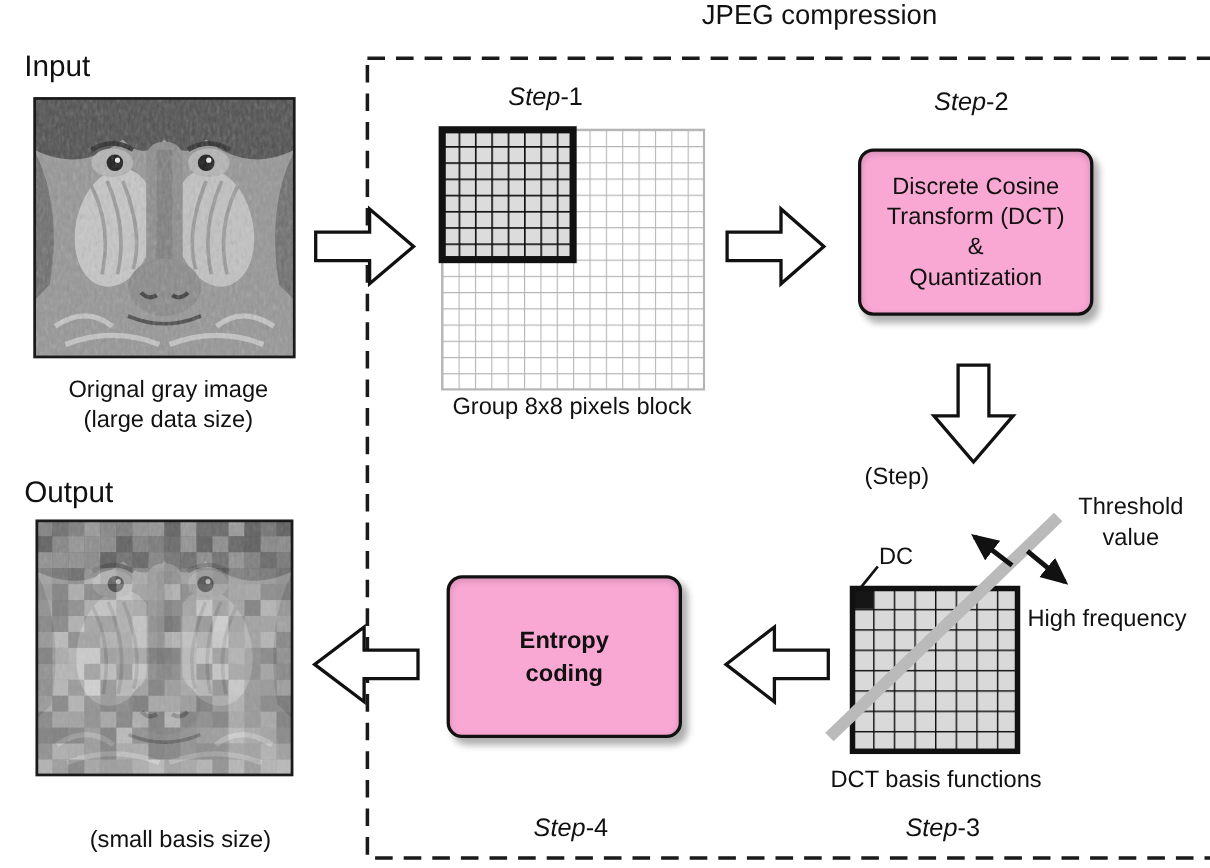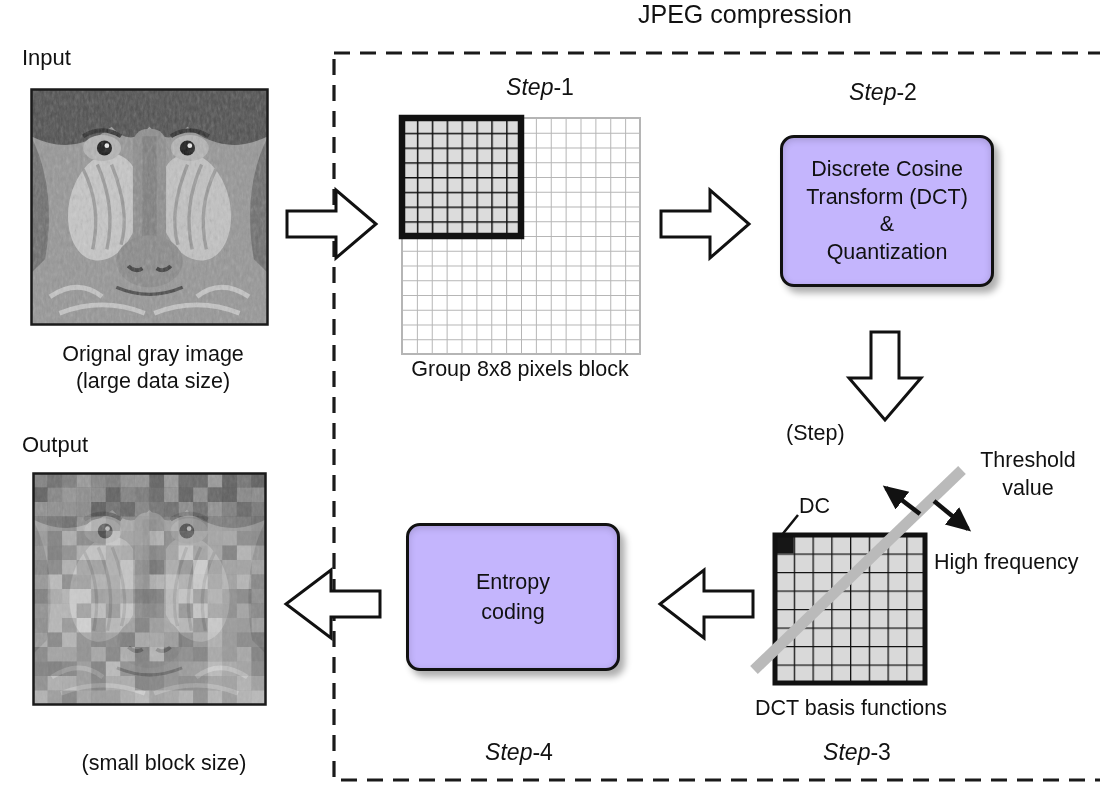--- a/index.html
+++ b/index.html
@@ -4,27 +4,27 @@
 <style>
   html,body{margin:0;padding:0;background:#fff;}
   #canvas{
     position:relative;width:1100px;height:789px;background:#ffffff;overflow:hidden;
     font-family:"Liberation Sans","DejaVu Sans",sans-serif;color:#111;margin-left:18px;
   }
   #gfx{position:absolute;left:0;top:0;width:1100px;height:789px;}
   .txt{position:absolute;white-space:nowrap;}
   .ctr{transform:translateX(-50%);text-align:center;}
   .title{font-size:25px;}
-  .io-label{font-size:22px;}
+  .io-label{font-size:27px;}
   .cap{font-size:21.5px;}
   .steplabel{font-size:23px;}
   .steplabel .it{font-style:italic;}
   .ann{font-size:21.5px;line-height:27px;}
   .pbox{
-    position:absolute;background:#c4b5fd;border:3.5px solid #111;border-radius:14px;
+    position:absolute;background:#f9a8d4;border:3.5px solid #111;border-radius:14px;
     box-shadow:5px 6px 7px rgba(0,0,0,0.32), inset 0 2px 7px rgba(0,0,0,0.16);
     display:flex;flex-direction:column;align-items:center;justify-content:center;
     font-size:21.5px;line-height:27.5px;text-align:center;
   }
 </style>
 </head>
 <body>
 
 <div id="canvas">
 
@@ -374,23 +374,23 @@
     <path d="M362,591 h-49 v-21 l-45,34 45,34 v-21 h49 z" fill="#fff" stroke="#111" stroke-width="3"></path>
   </svg>
 
   <div class="txt ctr title" style="left:727px;top:0px;">JPEG compression</div>
 
   <div class="txt io-label" style="left:4px;top:45px;">Input</div>
   <div class="txt ctr cap" style="left:135px;top:342px;">Orignal gray image</div>
   <div class="txt ctr cap" style="left:135px;top:369px;text-align:right;">(large data size)</div>
 
   <div class="txt io-label" style="left:4px;top:432px;">Output</div>
-  <div class="txt ctr cap" style="left:146px;top:751px;">(small block size)</div>
-
-  <div class="txt ctr steplabel" style="left:522px;top:74px;"><span class="it">Step</span><span>-1</span></div>
+  <div class="txt ctr cap" style="left:146px;top:751px;">(small basis size)</div>
+
+  <div class="txt ctr steplabel" style="left:478px;top:74px;"><span class="it">Step</span><span>-1</span></div>
   <div class="txt ctr cap" style="left:502px;top:357px;">Group 8x8 pixels block</div>
 
   <div class="txt ctr steplabel" style="left:865px;top:79px;"><span class="it">Step</span><span>-2</span></div>
   <div class="pbox" style="left:762px;top:135px;width:208px;height:146px;">
     <div>Discrete Cosine</div>
     <div>Transform (DCT)</div>
     <div>&amp;</div>
     <div>Quantization</div>
   </div>
 
@@ -399,19 +399,19 @@
     <div>Threshold</div>
     <div>value</div>
   </div>
   <div class="txt ann" style="left:916px;top:549px;text-align:right;">
     <div>High frequency</div>
   </div>
   <div class="txt ann" style="left:781px;top:493px;">DC</div>
   <div class="txt ctr cap" style="left:833px;top:696px;">DCT basis functions</div>
   <div class="txt ctr steplabel" style="left:839px;top:739px;"><span class="it">Step</span><span>-3</span></div>
 
-  <div class="pbox" style="left:388px;top:523px;width:208px;height:142px;line-height:30px;">
+  <div class="pbox" style="left:388px;top:523px;width:208px;height:142px;line-height:30px;font-weight:bold;">
     <div>Entropy</div>
     <div>coding</div>
   </div>
   <div class="txt ctr steplabel" style="left:501px;top:739px;"><span class="it">Step</span><span>-4</span></div>
 
 </div>
 
 </body></html>

